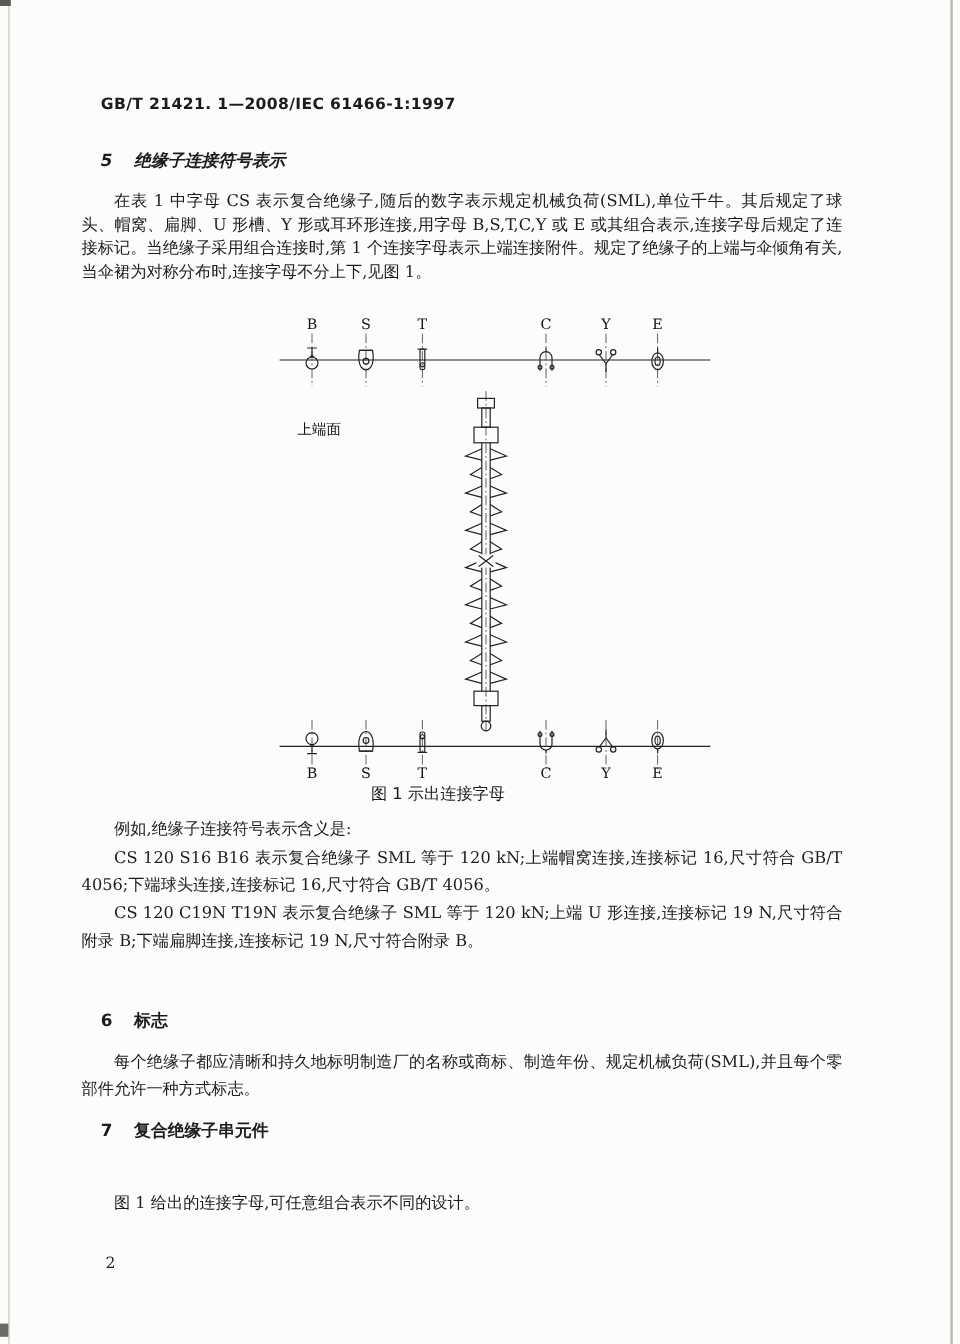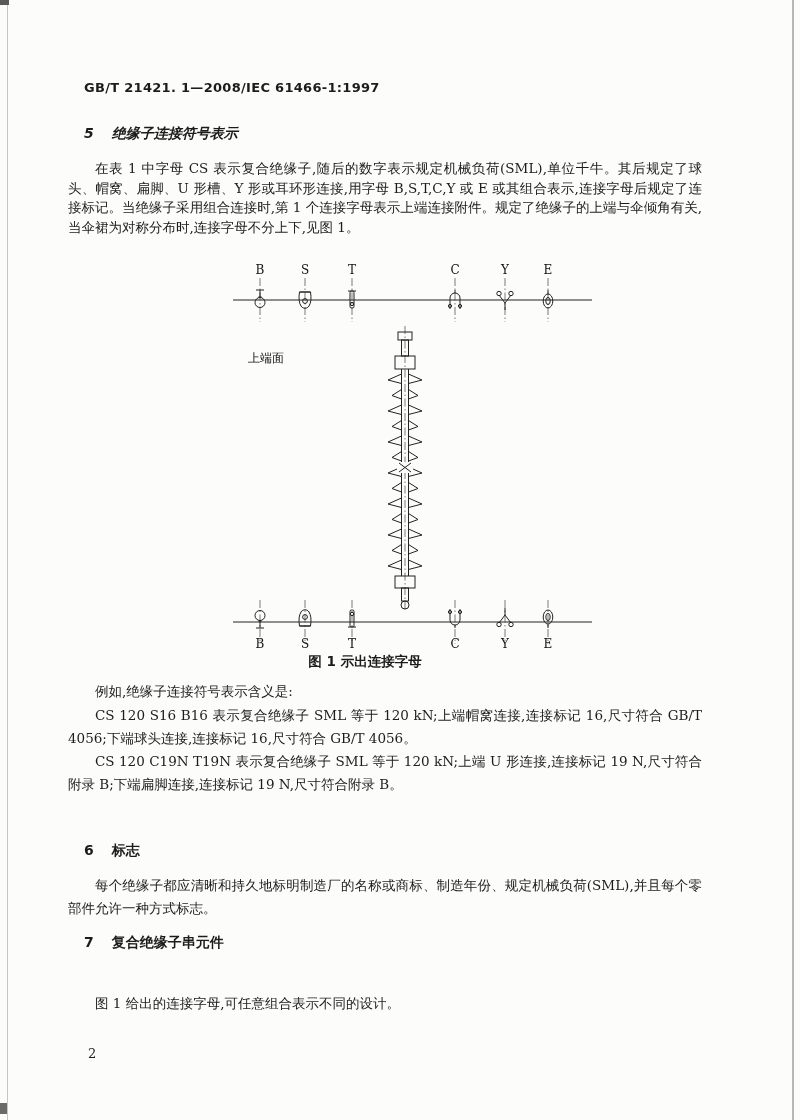--- a/index.html
+++ b/index.html
@@ -31,21 +31,21 @@
     left:68px;width:634px;font-size:13.5px;line-height:19.5px;
     text-align:justify;text-indent:2em;
   }
   .para-wide{line-height:23px;}
   .note{
     left:84px;width:634px;font-size:12px;line-height:18px;text-indent:2em;
   }
   .fig-caption{
     left:130px;width:470px;text-align:center;
     font-family:"DejaVu Sans","Liberation Sans",sans-serif;
-    font-weight:bold;font-size:13.5px;
+    font-weight:normal;font-size:13.5px;
   }
   .page-num{left:88px;top:1046px;font-size:13px;}
   svg .stroke{stroke:#222;stroke-width:1;fill:none;}
   svg .dashdot{stroke:#444;stroke-width:.7;fill:none;stroke-dasharray:8 2.5 1.5 2.5;}
   svg text{font-family:"DejaVu Serif","Liberation Serif",serif;font-size:12px;fill:#111;}
 </style>
 </head>
 <body>
 
 <div class="page">

